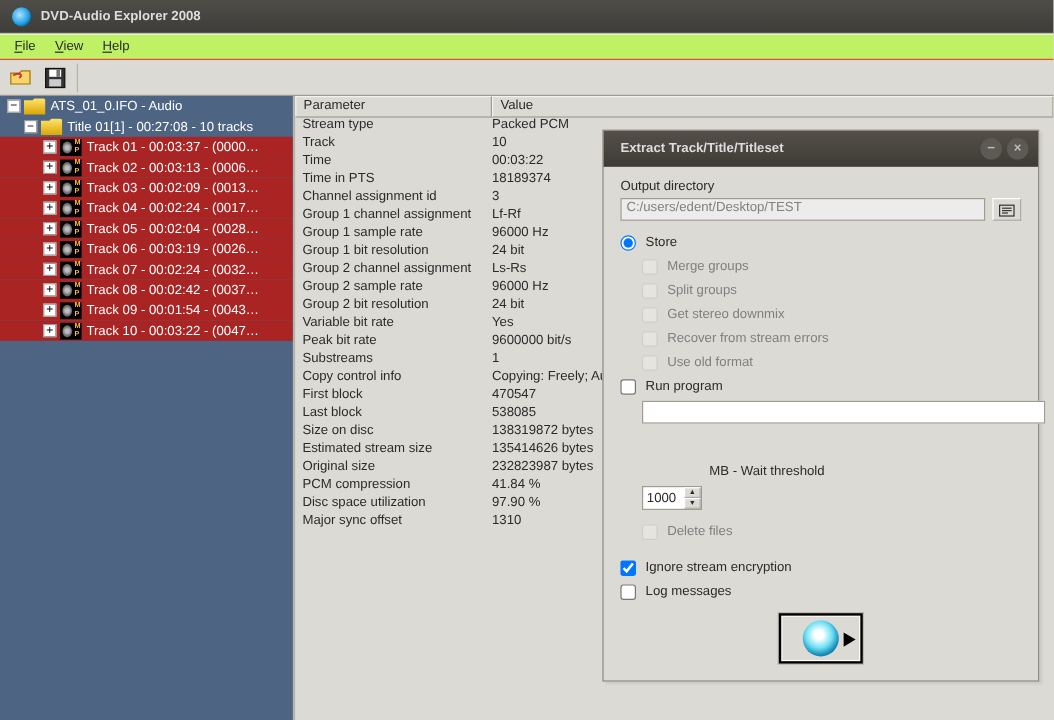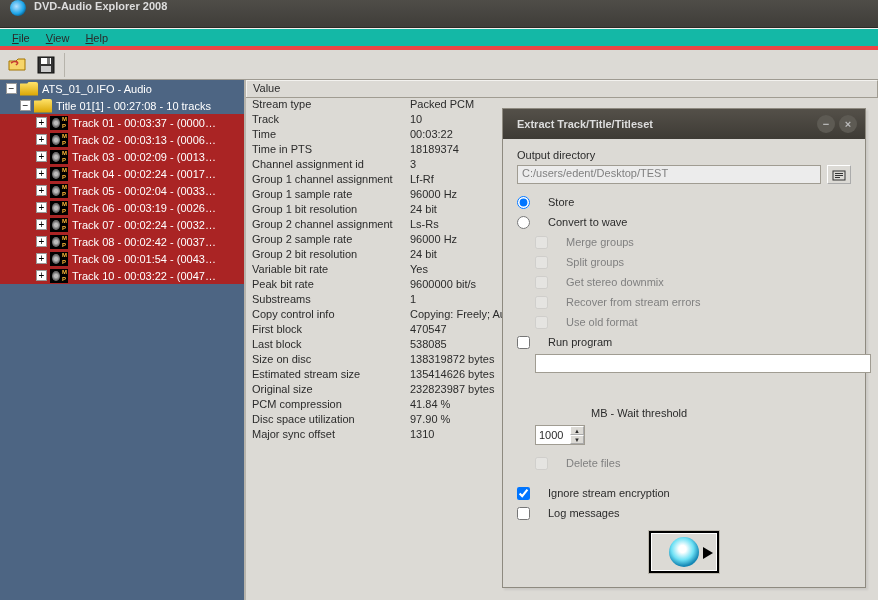--- a/index.html
+++ b/index.html
@@ -1,23 +1,23 @@
 <!DOCTYPE html>
 <html><head>
   <meta charset="utf-8">
   <style>
     * { margin: 0; padding: 0; box-sizing: border-box; font-family: "Segoe UI", "Liberation Sans", Arial, sans-serif; font-size: 11px; }
     body { background: #dcdad5; width: 878px; height: 600px; overflow: hidden; }
 
     
-    .titlebar { height: 28px; background: linear-gradient(#4f4d48,#3f3d39); color: #ddd; display: flex; align-items: flex-start; padding: 0 10px; font-size: 13px; font-weight: bold; border-bottom: 1px solid #2c2a27; }
+    .titlebar { height: 28px; background: linear-gradient(#4f4d48,#3f3d39); color: #ddd; display: flex; align-items: center; padding: 0 10px; font-size: 13px; font-weight: bold; border-bottom: 1px solid #2c2a27; }
     .titlebar .app-icon { width: 16px; height: 16px; margin-right: 8px; background: radial-gradient(circle at 40% 40%, #b5e0ff, #1ba4e8 55%, #0b6494 75%); border-radius: 50%; }
 
     
-    .menubar { height: 22px; background: #14b8a6; border-top: 1px solid #f3f2ef; border-bottom: 4px solid #ef4444; display: flex; align-items: center; padding: 0 4px; }
+    .menubar { height: 22px; background: #bef264; border-top: 1px solid #f3f2ef; border-bottom: 1px solid #ef4444; display: flex; align-items: center; padding: 0 4px; }
     .menubar span { padding: 2px 8px; color: #2b2b2b; cursor: default; }
     .menubar span u { text-decoration: underline; }
 
     
     .toolbar { height: 30px; background: #dcdad5; display: flex; align-items: center; padding: 0 4px; gap: 0; border-bottom: 1px solid #9e9a91; }
     .tbtn { width: 28px; height: 26px; display: flex; align-items: center; justify-content: center; border: 1px solid transparent; }
     .tool-divider { width: 1px; height: 24px; background: #b6b3ab; margin: 0 4px; }
 
     
     .main { display: flex; height: calc(600px - 28px - 22px - 30px); }
@@ -51,21 +51,21 @@
     
     .dialog { position: absolute; left: 502px; top: 108px; width: 364px; background: #dcdad5; border: 1px solid #8e8a80; box-shadow: 2px 2px 2px rgba(0,0,0,.08); }
     .dlg-title { height: 30px; background: linear-gradient(#545049,#3e3b35); color: #ddd; display: flex; align-items: center; padding: 0 8px; font-size: 12px; font-weight: bold; text-align: center; }
     .dlg-title .spacer { flex: 1; }
     .dlg-title .win-btn { width: 18px; height: 18px; border-radius: 50%; background: #5d5a53; margin-left: 4px; display:flex; align-items:center; justify-content:center; color:#bbb; font-size:11px; }
     .dlg-body { padding: 10px 14px 14px; color: #2b2b2b; }
     .dlg-body .grp-label { margin-bottom: 4px; }
     .dir-row { display: flex; gap: 6px; margin-bottom: 8px; }
     .dir-field { flex: 1; height: 19px; border: 1px solid #a09c92; background: #ececec; color: #808080; padding: 1px 4px; }
     .dir-btn { width: 24px; height: 19px; border: 1px outset #fff; background: #dcdad5; display:flex; align-items:center; justify-content:center; }
-    .opt { display: flex; align-items: center; height: 20px; gap: 18px; }
+    .opt { display: flex; align-items: center; height: 20px; gap: 8px; }
     .sub { padding-left: 18px; color: #808080; }
     .sub input { opacity: .55; }
     .cmd-field { width: 336px; height: 19px; border: 1px solid #a09c92; background: #fff; margin: 2px 0 8px 18px; }
     .mb-row { display: flex; align-items: center; gap: 6px; padding-left: 18px; margin-bottom: 8px; }
     .spin { width: 50px; height: 20px; border: 1px solid #a09c92; background: #fff; display:flex; align-items:center; position: relative; padding-left: 3px; margin-top: 44px; }
     .spin-btns { position: absolute; right: 0; top: 0; display: flex; flex-direction: column; width: 14px; height: 18px; }
     .spin-btns div { flex:1; border:1px outset #fff; background:#dcdad5; font-size:6px; display:flex; align-items:center; justify-content:center; }
     .go-btn { width: 70px; height: 42px; margin: 8px auto 0; border: 2px solid #000; box-shadow: inset 0 0 0 1px #fff, 0 0 0 1px #bcb8ae; display:flex; align-items:center; justify-content:center; background: #dcdad5; }
     .disc { width: 30px; height: 30px; border-radius: 50%; background: radial-gradient(circle at 45% 40%, #fff 0 15%, #6ee1f5 45%, #1486b4 70%); position: relative; }
     .disc::after { content:""; position:absolute; left: 34px; top: 10px; width: 0; height: 0; border-left: 10px solid #000; border-top: 6px solid transparent; border-bottom: 6px solid transparent; }
@@ -135,21 +135,21 @@
             <span class="label">Track 03 - 00:02:09 - (0013…</span>
           </div>
           <div class="row ind3 sel">
             <span class="exp">+</span>
             <span class="track-icon"></span>
             <span class="label">Track 04 - 00:02:24 - (0017…</span>
           </div>
           <div class="row ind3 sel">
             <span class="exp">+</span>
             <span class="track-icon"></span>
-            <span class="label">Track 05 - 00:02:04 - (0033…</span>
+            <span class="label">Track 05 - 00:02:04 - (0028…</span>
           </div>
           <div class="row ind3 sel">
             <span class="exp">+</span>
             <span class="track-icon"></span>
             <span class="label">Track 06 - 00:03:19 - (0026…</span>
           </div>
           <div class="row ind3 sel">
             <span class="exp">+</span>
             <span class="track-icon"></span>
             <span class="label">Track 07 - 00:02:24 - (0032…</span>
@@ -168,20 +168,21 @@
             <span class="exp">+</span>
             <span class="track-icon"></span>
             <span class="label">Track 10 - 00:03:22 - (0047…</span>
           </div>
         </div>
     </div>
   </div>
 
   <div class="details">
     <div class="dhead">
+      <div class="col-param">Parameter</div>
       <div class="col-value">Value</div>
     </div>
     <div id="details-rows">
         <div class="drow">
           <div class="p">Stream type</div>
           <div class="v">Packed PCM</div>
         </div>
         <div class="drow">
           <div class="p">Track</div>
           <div class="v">10</div>
@@ -293,24 +294,20 @@
             <rect x="3" y="6" width="8" height="1" fill="#333"></rect>
             <rect x="3" y="8" width="5" height="1" fill="#333"></rect>
           </svg>
       </div>
     </div>
 
     <label class="opt">
         <input type="radio" name="mode" checked="" style="">
         <span>Store</span>
       </label>
-    <label class="opt">
-        <input type="radio" name="mode" style="">
-        <span>Convert to wave</span>
-      </label>
 
     <label class="opt sub">
         <input type="checkbox" disabled="" style="">
         <span>Merge groups</span>
       </label>
     <label class="opt sub">
         <input type="checkbox" disabled="" style="">
         <span>Split groups</span>
       </label>
     <label class="opt sub">

